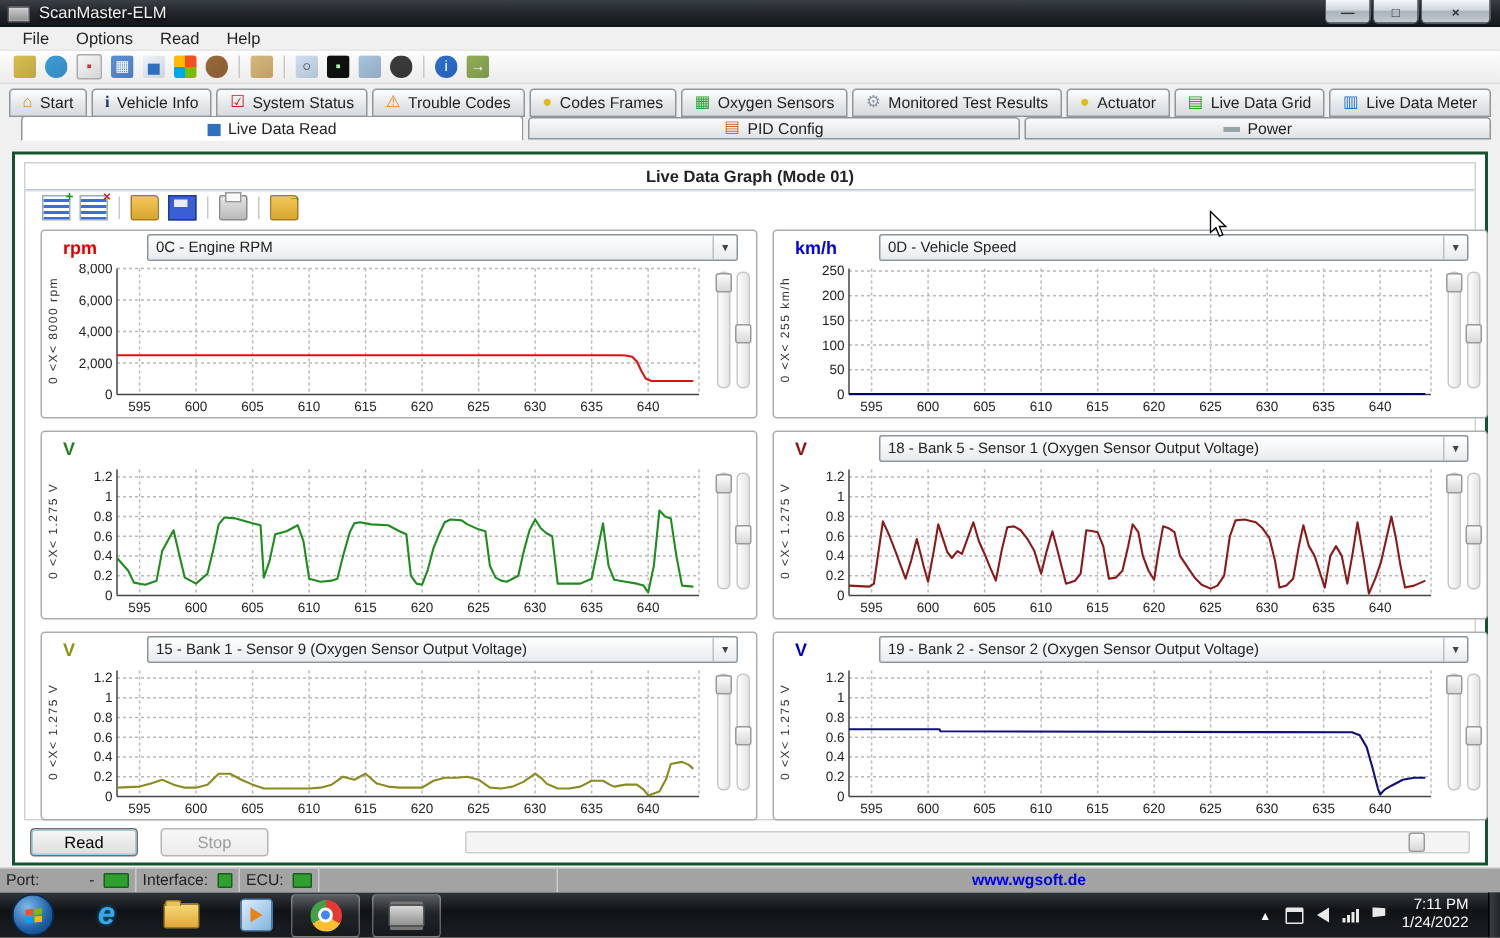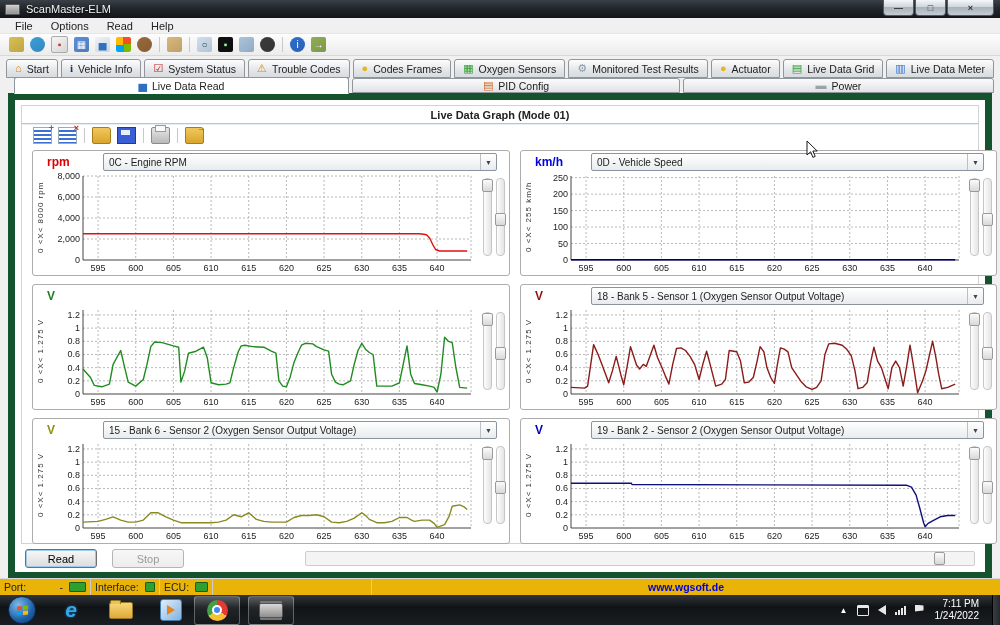--- a/index.html
+++ b/index.html
@@ -29,21 +29,21 @@
       font-size:10.5px;white-space:nowrap;padding:0 8px;cursor:default;}
   .tabs2{height:15px;display:flex;gap:3px;padding:0 6px 0 14px;align-items:flex-end;position:relative;z-index:2;}
   .tabs2 .tab{height:13px;display:flex;align-items:center;justify-content:center;gap:5px;
       background:linear-gradient(#fbfbfc,#dfe2e5);border:1px solid #8f969c;border-radius:3px 3px 0 0;font-size:10.5px;cursor:default;}
   .tabs2 .tab.active{background:#fff;height:15px;border-bottom:1px solid #fff;margin-bottom:-1px;}
   .tabs2 .tab:nth-child(1){width:333px;}
   .tabs2 .tab:nth-child(2){width:326px;}
   .tabs2 .tab:nth-child(3){flex:1;}
   .ticon{font-size:11px;line-height:1;}
   
-  .content{margin:0 8px;height:472px;background:#fff;border:7px solid #14532d;position:relative;}
+  .content{margin:8px 8px;height:472px;background:#fff;border:2px solid #14532d;position:relative;}
   .groupbox{margin:5px 6px 0 6px;border:1px solid #d2d2d2;height:437px;background:#fff;}
   .pagetitle{height:17px;display:flex;align-items:center;justify-content:center;font-weight:bold;font-size:11px;
              border-bottom:1px solid #b9c4d4;box-shadow:0 1px 0 #e8edf4;}
   .gtoolbar{height:22px;display:flex;align-items:center;padding-left:8px;}
   .gt{width:17px;height:15px;margin:0 3px;position:relative;}
   .gt .badge{position:absolute;right:-3px;top:-4px;font-size:9px;font-weight:bold;line-height:1;}
   [data-name="add-pid-icon"],[data-name="remove-pid-icon"]{background:repeating-linear-gradient(#fff 0 2px,#3b6fd4 2px 4px);border:1px solid #9ab;}
   [data-name="open-file-icon"]{background:linear-gradient(#f2c75a,#d9a62e);border:1px solid #a87c1e;border-radius:1px 3px 2px 2px;}
   [data-name="save-file-icon"]{background:#3a5fd4;border:1px solid #23398e;}
   [data-name="save-file-icon"]::after{content:"";position:absolute;left:3px;top:2px;width:9px;height:5px;background:#e8eefc;}
@@ -68,21 +68,21 @@
   .vthumb{position:absolute;left:-2px;width:9px;height:11px;background:linear-gradient(#fbfbfb,#d8d8d8);border:1px solid #9a9a9a;border-radius:2px;}
   
   .bottombar{display:flex;align-items:center;margin:5px 10px 0 10px;}
   .btn{width:72px;height:19px;border:1px solid #707070;border-radius:3px;background:linear-gradient(#f7f7f7,#dddddd);
        font-size:11px;font-family:inherit;cursor:default;}
   .btn.read{box-shadow:0 0 0 1px #9ecbe8 inset;font-weight:normal;}
   .btn.stop{margin-left:15px;color:#9b9b9b;border-color:#b5b5b5;background:linear-gradient(#f7f7f7,#ececec);}
   .hscroll{margin-left:auto;width:668px;height:13px;border:1px solid #cdcdcd;background:#f4f4f4;border-radius:2px;position:relative;}
   .hthumb{position:absolute;left:94%;top:0;width:9px;height:11px;background:linear-gradient(#fbfbfb,#d8d8d8);border:1px solid #9a9a9a;border-radius:2px;}
   
-  .statusbar{position:absolute;left:0;right:0;bottom:30px;height:16px;background:#eab308;border-top:1px solid #d9d9d9;
+  .statusbar{position:absolute;left:0;right:0;bottom:30px;height:16px;background:#a3a3a3;border-top:1px solid #d9d9d9;
              display:flex;align-items:center;font-size:10.5px;}
   .seg{height:100%;display:flex;align-items:center;border-right:1px solid #cbcbcb;padding:0 4px;}
   .seg.port{width:82px;}
   .seg.iface{width:60px;}
   .seg.ecu{width:44px;}
   .seg.blank{width:150px;}
   .seg.site{flex:1;justify-content:center;border-right:none;}
   .led{width:15px;height:8px;background:#2fa02f;border:1px solid #15611b;margin-left:6px;border-radius:1px;}
   .spacer{flex:1;}
   .weblink{color:#0000dd;font-weight:bold;font-size:10.5px;}
@@ -463,21 +463,21 @@
                 <div class="vtrack" data-name="y-min-slider">
                   <div class="vthumb" data-name="slider-thumb" style="top: 45%;"></div>
                 </div>
               </div>
             </div>
           </div>
           <div class="panel" data-name="chart-panel-4">
             <div class="phead" data-name="chart-panel-header">
               <span class="unit" data-name="unit-label" style="color: rgb(144, 144, 16);">V</span>
               <div class="combo" data-name="pid-select">
-                <span class="combo-text" data-name="pid-select-value">15 - Bank 6 - Sensor 2 (Oxygen Sensor Output Voltage)</span>
+                <span class="combo-text" data-name="pid-select-value">15 - Bank 1 - Sensor 9 (Oxygen Sensor Output Voltage)</span>
                 <span class="combo-arrow" data-name="chevron-down-icon">▼</span>
               </div>
             </div>
             <div class="pbody" data-name="chart-plot-area">
               <div class="rangelabel" data-name="y-range-label">0 &lt;X&lt; 1.275 V</div>
               <svg class="plot" data-name="chart-svg" width="434" height="100" viewBox="0 0 434 100">
                 <rect x="36" y="3" width="388" height="84" fill="#fff"></rect>
                 <line x1="51.067961165048544" y1="3" x2="51.067961165048544" y2="87" stroke="#b8b8b8" stroke-width="1" stroke-dasharray="2,2"></line>
                 <text x="51.067961165048544" y="98" font-size="9" fill="#222" text-anchor="middle" font-family="&quot;Liberation Sans&quot;,&quot;DejaVu Sans&quot;,sans-serif">595</text>
                 <line x1="88.73786407766991" y1="3" x2="88.73786407766991" y2="87" stroke="#b8b8b8" stroke-width="1" stroke-dasharray="2,2"></line>

